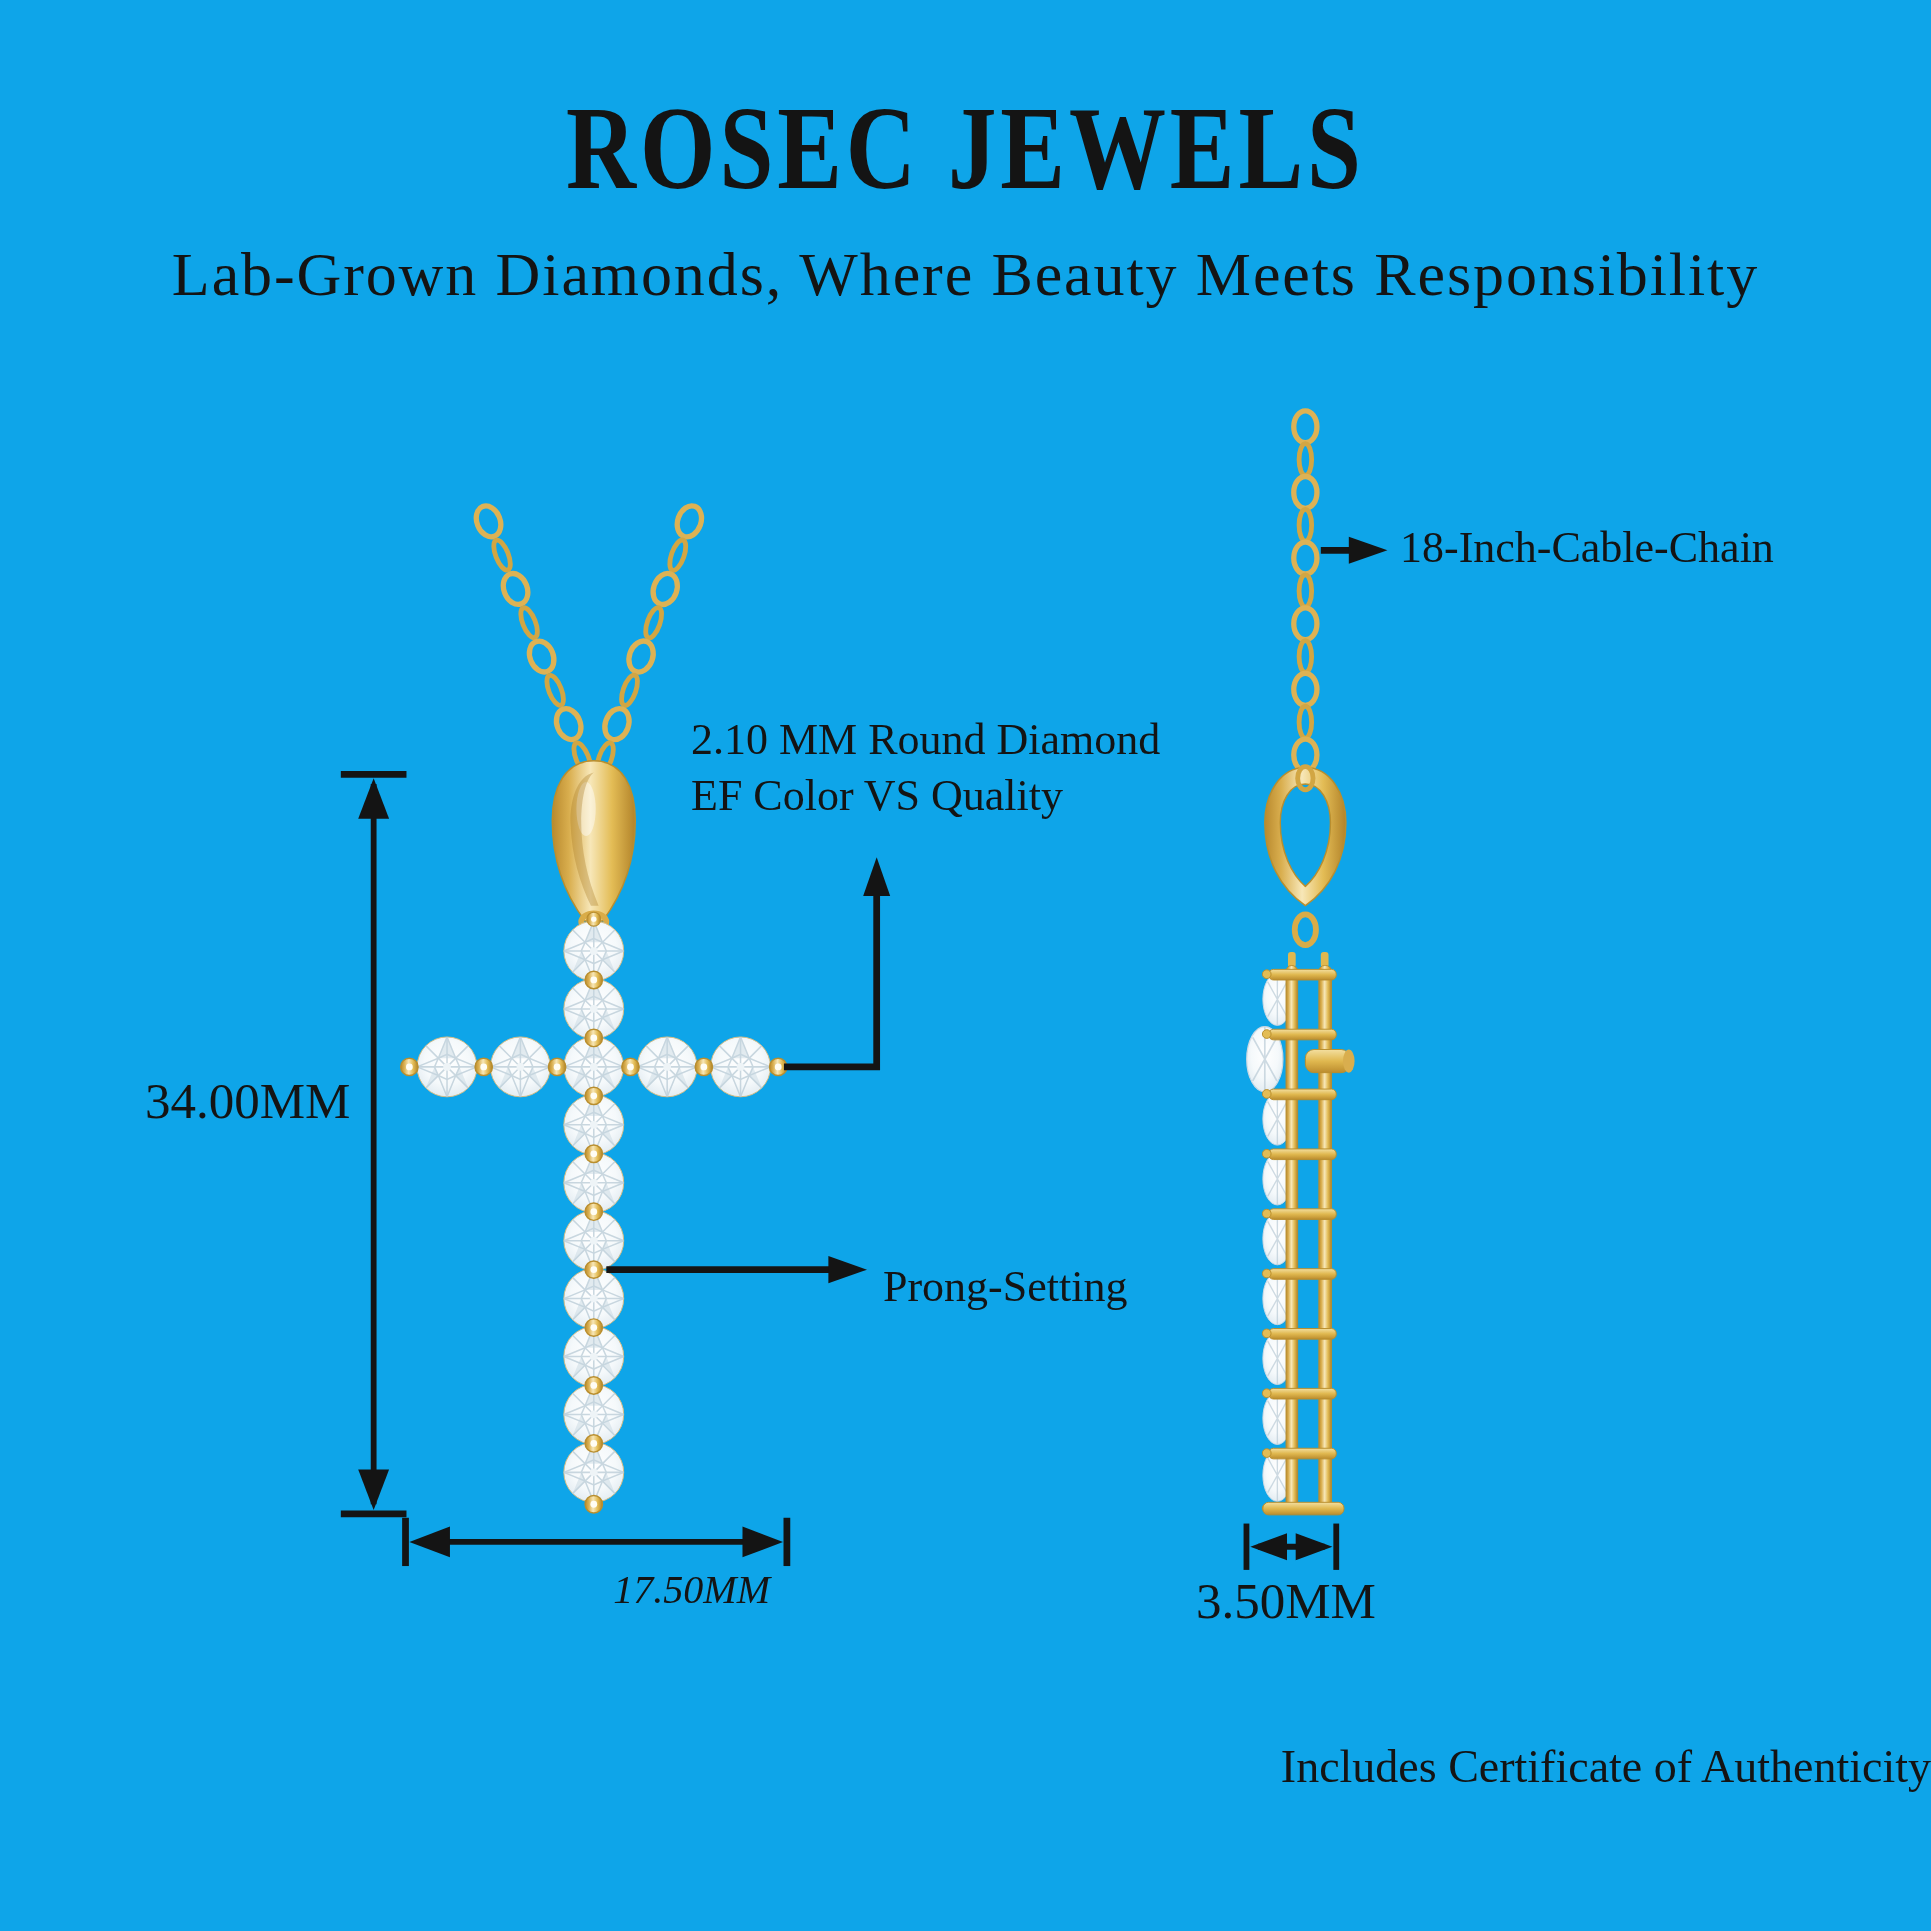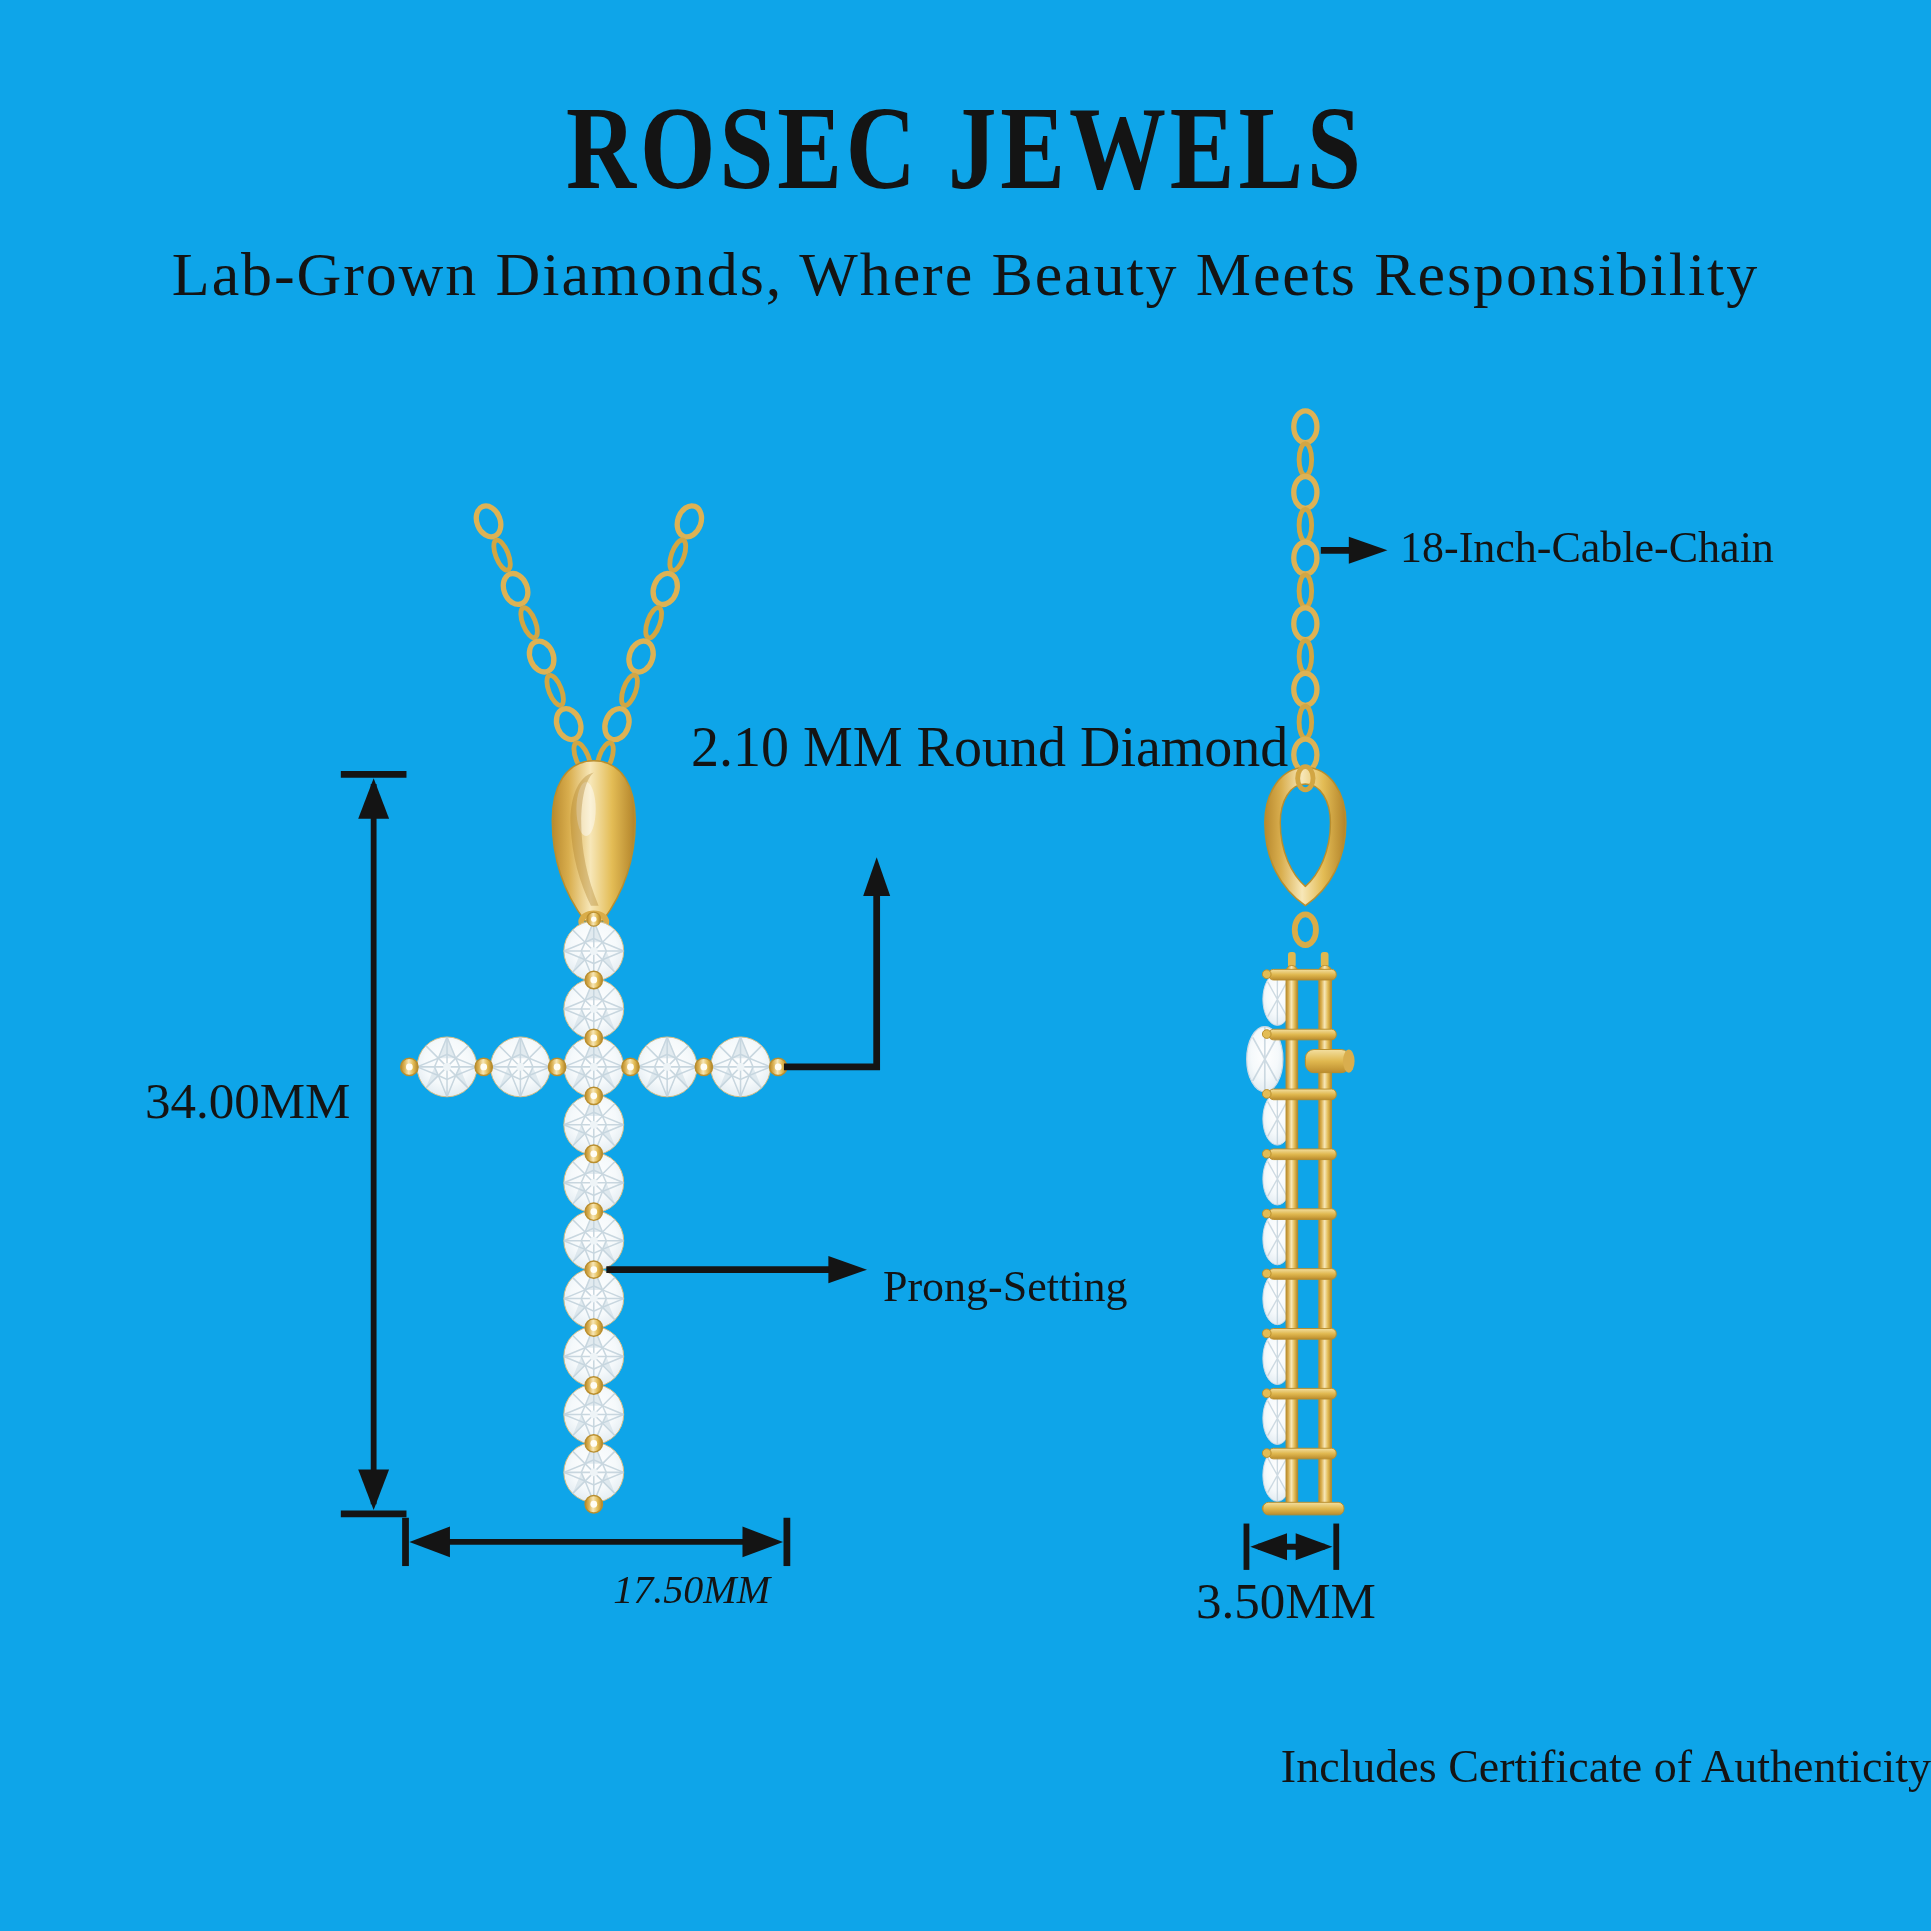--- a/index.html
+++ b/index.html
@@ -4,21 +4,21 @@
 <style>
   html,body{margin:0;padding:0;background:#ffffff;}
   #page{position:relative;width:1931px;height:1931px;background:#0ea5e9;overflow:hidden;
         font-family:"Liberation Serif", serif;color:#141414;}
   .abs{position:absolute;}
   #brand-title{top:81px;left:0;width:1931px;text-align:center;font-size:97px;font-weight:700;
                letter-spacing:3.9px;white-space:nowrap;}
   #brand-title span{display:inline-block;transform:scaleY(1.22);transform-origin:center top;}
   #brand-tagline{top:239px;left:0;width:1931px;text-align:center;font-size:62px;font-weight:400;
                  letter-spacing:1.9px;white-space:nowrap;}
-  .spec{left:691px;top:712px;font-size:56px;line-height:1.28;white-space:nowrap;}
+  .spec{left:691px;top:712px;font-size:44px;line-height:1.28;white-space:nowrap;}
   #prong-label{left:883px;top:1261px;font-size:44px;white-space:nowrap;}
   #chain-label{left:1400px;top:522px;font-size:44px;white-space:nowrap;}
   #dim-height{left:145px;top:1072px;font-size:51px;white-space:nowrap;}
   #dim-width{left:422px;top:1566px;width:348px;text-align:right;font-size:40px;white-space:nowrap;font-style:italic;}
   #dim-depth{left:1141px;top:1572px;width:290px;text-align:center;font-size:51px;white-space:nowrap;}
   #certificate-note{top:1740px;left:0;width:1931px;text-align:right;font-size:46px;white-space:nowrap;}
   svg{display:block;}
 </style>
 </head>
 <body>
@@ -309,20 +309,21 @@
   </svg>
 
   <div class="abs" id="brand-title">
     <span>ROSEC JEWELS</span>
   </div>
 
   <div class="abs" id="brand-tagline">Lab-Grown Diamonds, Where Beauty Meets Responsibility</div>
 
   <div class="abs spec">
     <div>2.10 MM Round Diamond</div>
+    <div>EF Color VS Quality</div>
   </div>
 
   <div class="abs" id="prong-label">Prong-Setting</div>
 
   <div class="abs" id="chain-label">18-Inch-Cable-Chain</div>
 
   <div class="abs" id="dim-height">34.00MM</div>
 
   <div class="abs" id="dim-width">17.50MM</div>
 

